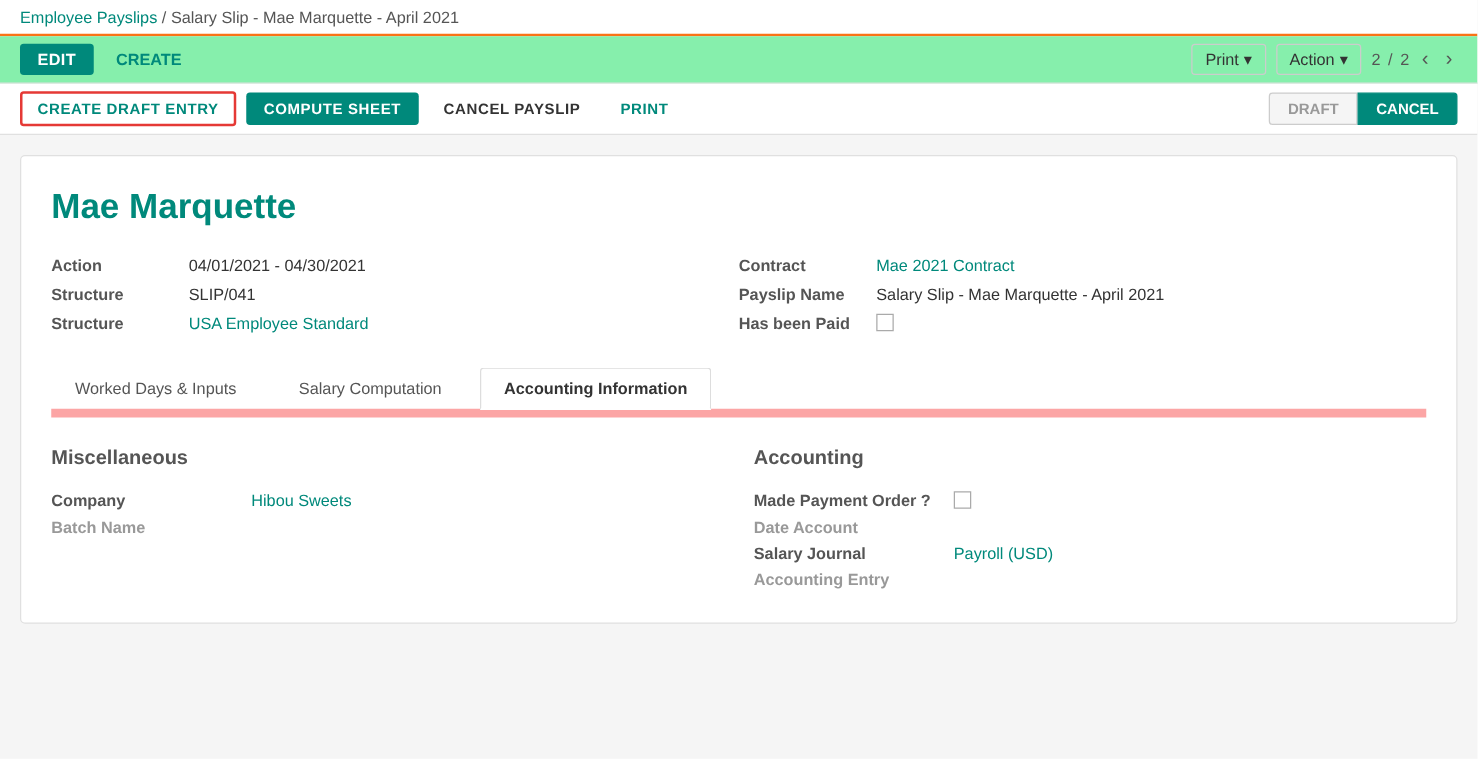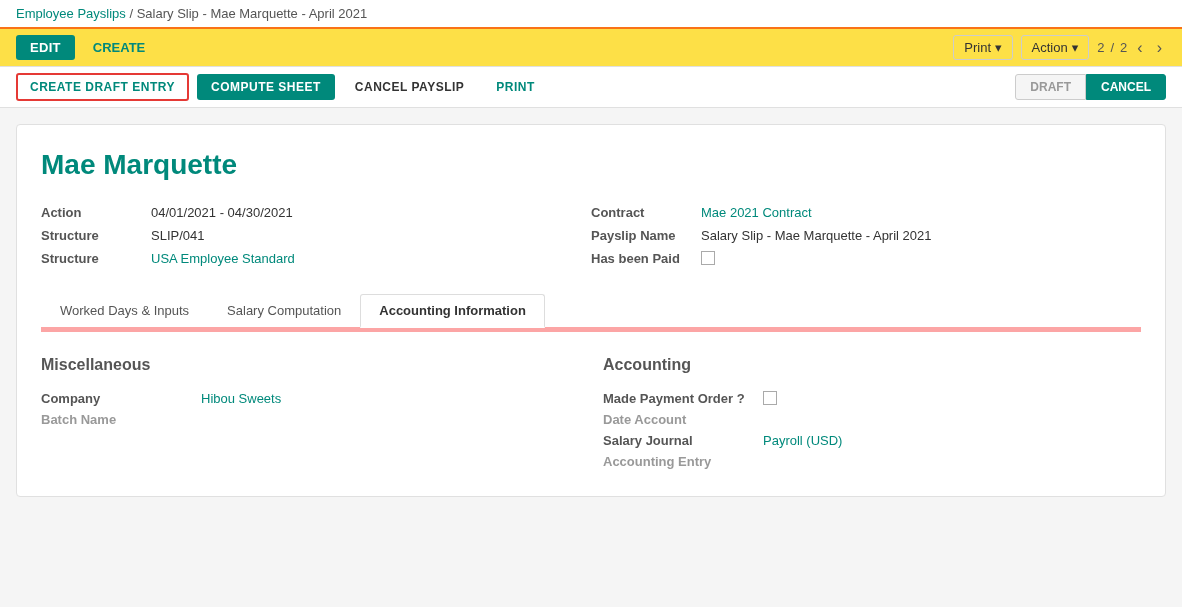--- a/index.html
+++ b/index.html
@@ -9,21 +9,21 @@
       background: #fff;
       padding: 6px 16px;
       font-size: 13px;
       color: #555;
       border-bottom: 2px solid #f97316;
     }
     .top-breadcrumb a { color: #00897b; text-decoration: none; }
     .top-breadcrumb span { color: #555; }
 
     .toolbar {
-      background: #fde047;
+      background: #86efac;
       display: flex;
       align-items: center;
       padding: 6px 16px;
       border-bottom: 1px solid #e0e0e0;
       gap: 8px;
     }
     .btn-edit {
       background: #00897b;
       color: #fff;
       border: none;
@@ -185,23 +185,23 @@
     }
     .field-value {
       color: #333;
       font-size: 13px;
     }
     .field-value.link {
       color: #00897b;
       cursor: pointer;
     }
     .tabs-container {
-      border-bottom: 5px solid #fca5a5;
-      display: flex;
-      gap: 0;
+      border-bottom: 7px solid #fca5a5;
+      display: flex;
+      gap: 12px;
       margin-bottom: 0;
     }
     .tab {
       padding: 8px 18px;
       font-size: 13px;
       cursor: pointer;
       border: 1px solid transparent;
       border-bottom: none;
       margin-bottom: -1px;
       color: #555;

